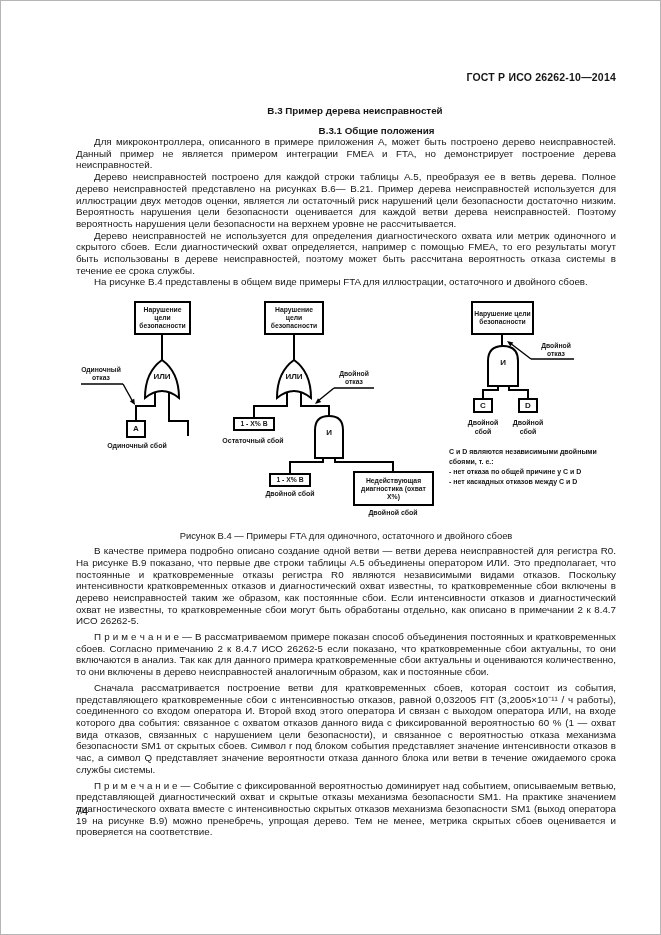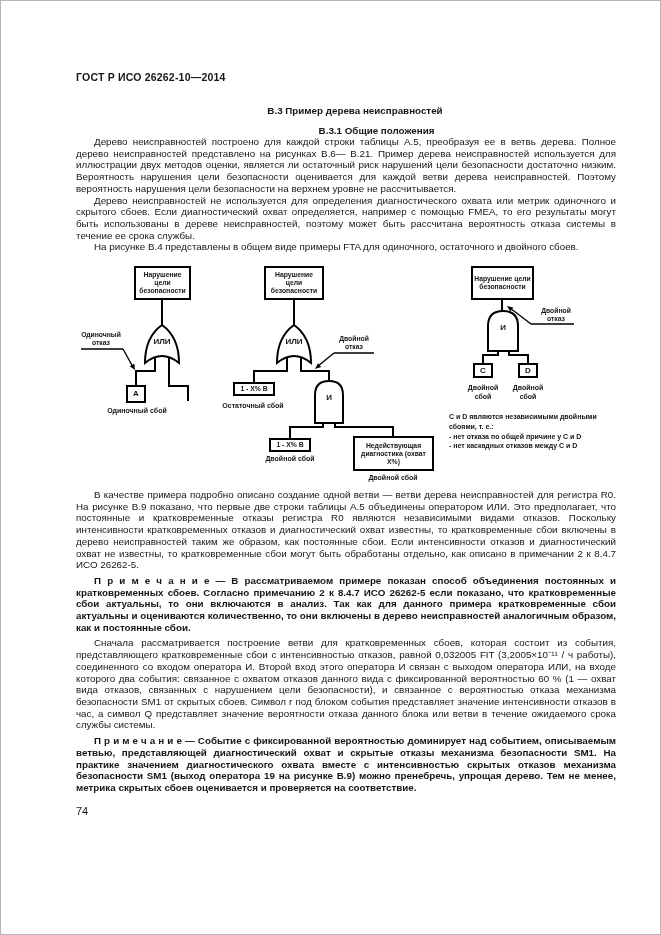--- a/index.html
+++ b/index.html
@@ -1,23 +1,23 @@
 <!DOCTYPE html>
 <html><head>
 <meta charset="utf-8">
 <style>
   html,body{margin:0;padding:0;background:#e8e8e8;}
   .page{position:relative;width:661px;height:935px;background:#fff;border:1px solid #b5b5b5;
         box-sizing:border-box;font-family:"Liberation Sans",sans-serif;color:#161616;overflow:hidden;}
   .content{position:absolute;left:75px;top:70px;width:540px;}
-  .doc-header{font-weight:bold;font-size:10.5px;letter-spacing:.2px;margin:0 0 22px 0;}
+  .doc-header{font-weight:bold;font-size:10.5px;letter-spacing:.2px;margin:0 0 22px 0;text-align:right;}
   .sec-title{font-size:9.8px;font-weight:bold;margin:9px 0 0 18px;text-align:center;}
   .sec-title.sub{padding-left:43px;}
   p.body{font-size:9.8px;line-height:11.7px;text-align:justify;text-indent:18px;margin:0;}
-  p.note{margin:4px 0;font-weight:bold;}
+  p.note{margin:4px 0;}
   .figure{position:relative;width:555px;height:228px;margin:8px 0 0 -15px;font-weight:bold;}
   .figure svg{position:absolute;left:0;top:0;}
   .fbox{position:absolute;border:2px solid #000;background:#fff;box-sizing:border-box;
         display:flex;align-items:center;justify-content:center;text-align:center;
         font-size:6.8px;line-height:8px;font-weight:bold;}
   .fbox.thick{border-width:2.5px;}
   .gate-label{position:absolute;font-size:8px;font-weight:bold;text-align:center;}
   .flabel{position:absolute;font-size:6.8px;line-height:8px;text-align:center;font-weight:bold;}
   .fcap{position:absolute;font-size:7px;line-height:8.5px;text-align:center;font-weight:bold;}
   .fnote{position:absolute;font-size:7px;line-height:9.8px;text-align:left;font-weight:bold;}
@@ -28,23 +28,24 @@
 <body>
 
 <div class="page">
   <div class="content">
 
     <div class="doc-header">ГОСТ Р ИСО 26262-10—2014</div>
 
     <div class="sec-title">В.3 Пример дерева неисправностей</div>
     <div class="sec-title sub">В.3.1 Общие положения</div>
 
+    <p class="body">Для микроконтроллера, описанного в примере приложения А, может быть построено дерево неисправностей. Данный пример не является примером интеграции FMEA и FTA, но демонстрирует построение дерева неисправностей.</p>
     <p class="body">Дерево неисправностей построено для каждой строки таблицы А.5, преобразуя ее в ветвь дерева. Полное дерево неисправностей представлено на рисунках В.6— В.21. Пример дерева неисправностей используется для иллюстрации двух методов оценки, является ли остаточный риск нарушений цели безопасности достаточно низким. Вероятность нарушения цели безопасности оценивается для каждой ветви дерева неисправностей. Поэтому вероятность нарушения цели безопасности на верхнем уровне не рассчитывается.</p>
     <p class="body">Дерево неисправностей не используется для определения диагностического охвата или метрик одиночного и скрытого сбоев. Если диагностический охват определяется, например с помощью FMEA, то его результаты могут быть использованы в дереве неисправностей, поэтому может быть рассчитана вероятность отказа системы в течение ее срока службы.</p>
-    <p class="body">На рисунке В.4 представлены в общем виде примеры FTA для одиночного, остаточного и двойного сбоев.</p>
+    <p class="body">На рисунке В.4 представлены в общем виде примеры FTA для иллюстрации, остаточного и двойного сбоев.</p>
 
     <div class="figure">
       <svg width="555" height="228" viewBox="0 0 555 228">
 
         <line x1="101" y1="38" x2="101" y2="66" stroke="#000" stroke-width="2"></line>
         <polyline points="94,95 94,110 75,110 75,124" fill="none" stroke="#000" stroke-width="2"></polyline>
         <polyline points="108,95 108,125 127,125 127,140" fill="none" stroke="#000" stroke-width="2"></polyline>
         <line x1="20" y1="88" x2="62" y2="88" stroke="#000" stroke-width="1.4"></line>
         <line x1="62" y1="88" x2="72" y2="106" stroke="#000" stroke-width="1.4"></line>
         <polygon points="74,109 73.2,102.7 68.8,105.3" fill="#000"></polygon>
@@ -96,20 +97,21 @@
       <div class="fcap" style="left:402px;top:123px;width:40px;"><span>Двойной</span><br><span>сбой</span></div>
       <div class="fcap" style="left:447px;top:123px;width:40px;"><span>Двойной</span><br><span>сбой</span></div>
       <div class="fnote" style="left:388px;top:151px;width:175px;">
         <div>С и D являются независимыми двойными</div>
         <div>сбоями, т. е.:</div>
         <div>- нет отказа по общей причине у С и D</div>
         <div>- нет каскадных отказов между С и D</div>
       </div>
     </div>
 
+    <div class="fig-caption">Рисунок В.4 — Примеры FTA для одиночного, остаточного и двойного сбоев</div>
 
     <p class="body">В качестве примера подробно описано создание одной ветви — ветви дерева неисправностей для регистра R0. На рисунке В.9 показано, что первые две строки таблицы А.5 объединены оператором ИЛИ. Это предполагает, что постоянные и кратковременные отказы регистра R0 являются независимыми видами отказов. Поскольку интенсивности кратковременных отказов и диагностический охват известны, то кратковременные сбои включены в дерево неисправностей таким же образом, как постоянные сбои. Если интенсивности отказов и диагностический охват не известны, то кратковременные сбои могут быть обработаны отдельно, как описано в примечании 2 к 8.4.7 ИСО 26262-5.</p>
     <p class="body note">П р и м е ч а н и е  — В рассматриваемом примере показан способ объединения постоянных и кратковременных сбоев. Согласно примечанию 2 к 8.4.7 ИСО 26262-5 если показано, что кратковременные сбои актуальны, то они включаются в анализ. Так как для данного примера кратковременные сбои актуальны и оцениваются количественно, то они включены в дерево неисправностей аналогичным образом, как и постоянные сбои.</p>
     <p class="body">Сначала рассматривается построение ветви для кратковременных сбоев, которая состоит из события, представляющего кратковременные сбои с интенсивностью отказов, равной 0,032005 FIT (3,2005×10⁻¹¹ / ч работы), соединенного со входом оператора И. Второй вход этого оператора И связан с выходом оператора ИЛИ, на входе которого два события: связанное с охватом отказов данного вида с фиксированной вероятностью 60 % (1 — охват вида отказов, связанных с нарушением цели безопасности), и связанное с вероятностью отказа механизма безопасности SM1 от скрытых сбоев. Символ r под блоком события представляет значение интенсивности отказов в час, а символ Q представляет значение вероятности отказа данного блока или ветви в течение ожидаемого срока службы системы.</p>
     <p class="body note">П р и м е ч а н и е  — Событие с фиксированной вероятностью доминирует над событием, описываемым ветвью, представляющей диагностический охват и скрытые отказы механизма безопасности SM1. На практике значением диагностического охвата вместе с интенсивностью скрытых отказов механизма безопасности SM1 (выход оператора 19 на рисунке В.9) можно пренебречь, упрощая дерево. Тем не менее, метрика скрытых сбоев оценивается и проверяется на соответствие.</p>
   </div>
 
   <div class="page-number">74</div>
 </div>
 

